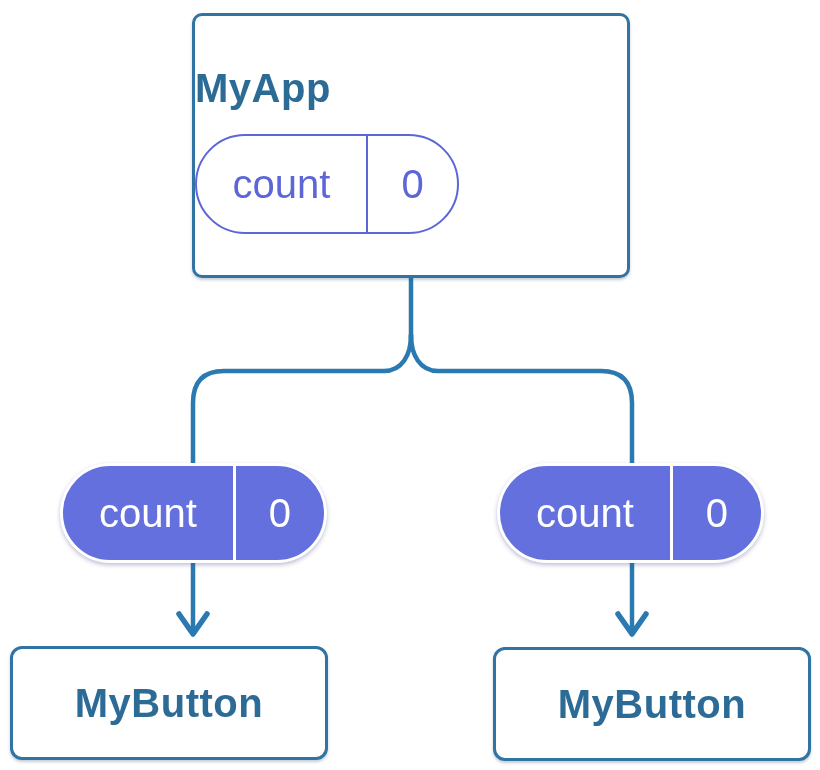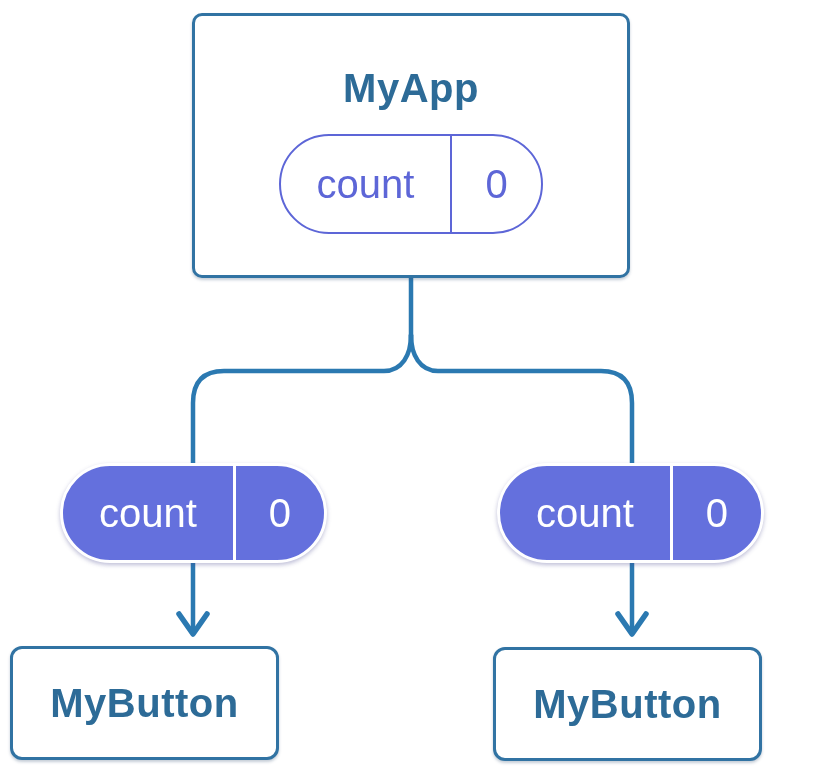--- a/index.html
+++ b/index.html
@@ -18,25 +18,25 @@
     background:var(--node-fill,#ffffff);
     border:3px solid var(--node-border,#3173a3);
     box-shadow:0 2px 3px rgba(45,77,112,0.28);
   }
   .node-title {
     color:var(--node-text,#2d6b97);
     font-size:40px; font-weight:600; line-height:1; letter-spacing:0.5px;
   }
   .root-node {
     left:192px; top:13px; width:438px; height:265px; border-radius:10px;
-    display:flex; flex-direction:column; align-items:center;
+    display:flex; flex-direction:column; align-items:flex-start;
     padding-top:52px; gap:26px;
   }
   .child-node {
-    width:269px; height:114px; border-radius:12px;
+    width:318px; height:114px; border-radius:12px;
     display:flex; align-items:center; justify-content:center;
   }
   .child-left  { left:10px;  top:646px; }
   .child-right { left:493px; top:647px; }
 
   .pill { display:flex; align-items:stretch; border-radius:50px; box-sizing:border-box; }
   .pill-name, .pill-value {
     display:flex; align-items:center; justify-content:center;
     font-size:40px; line-height:1;
   }

